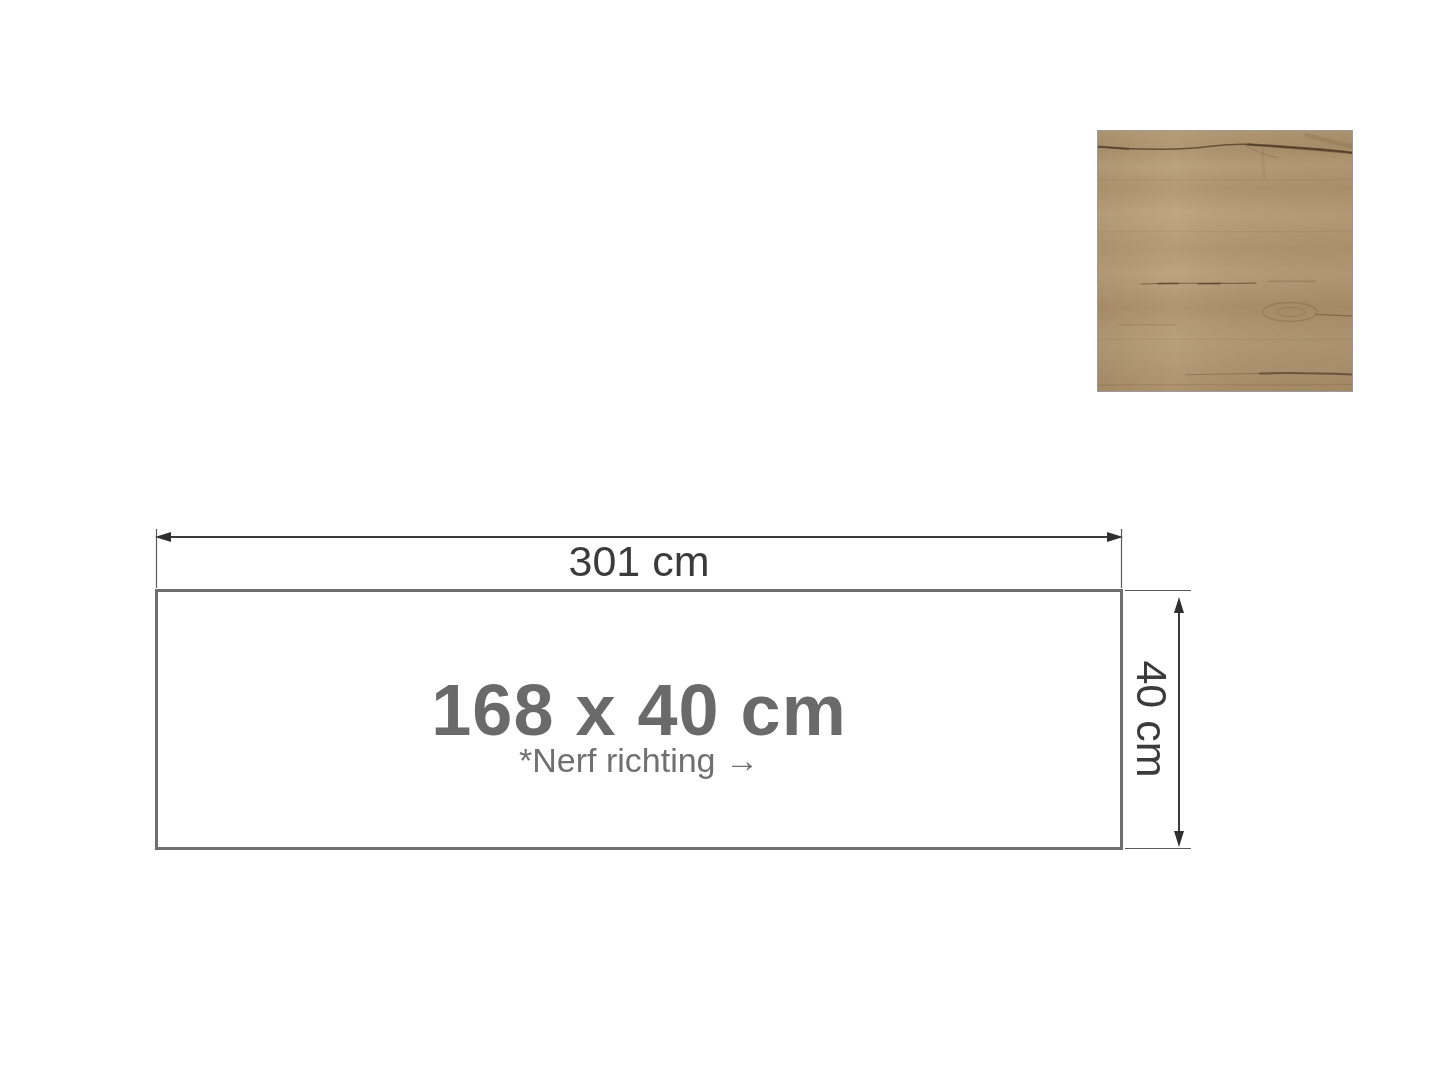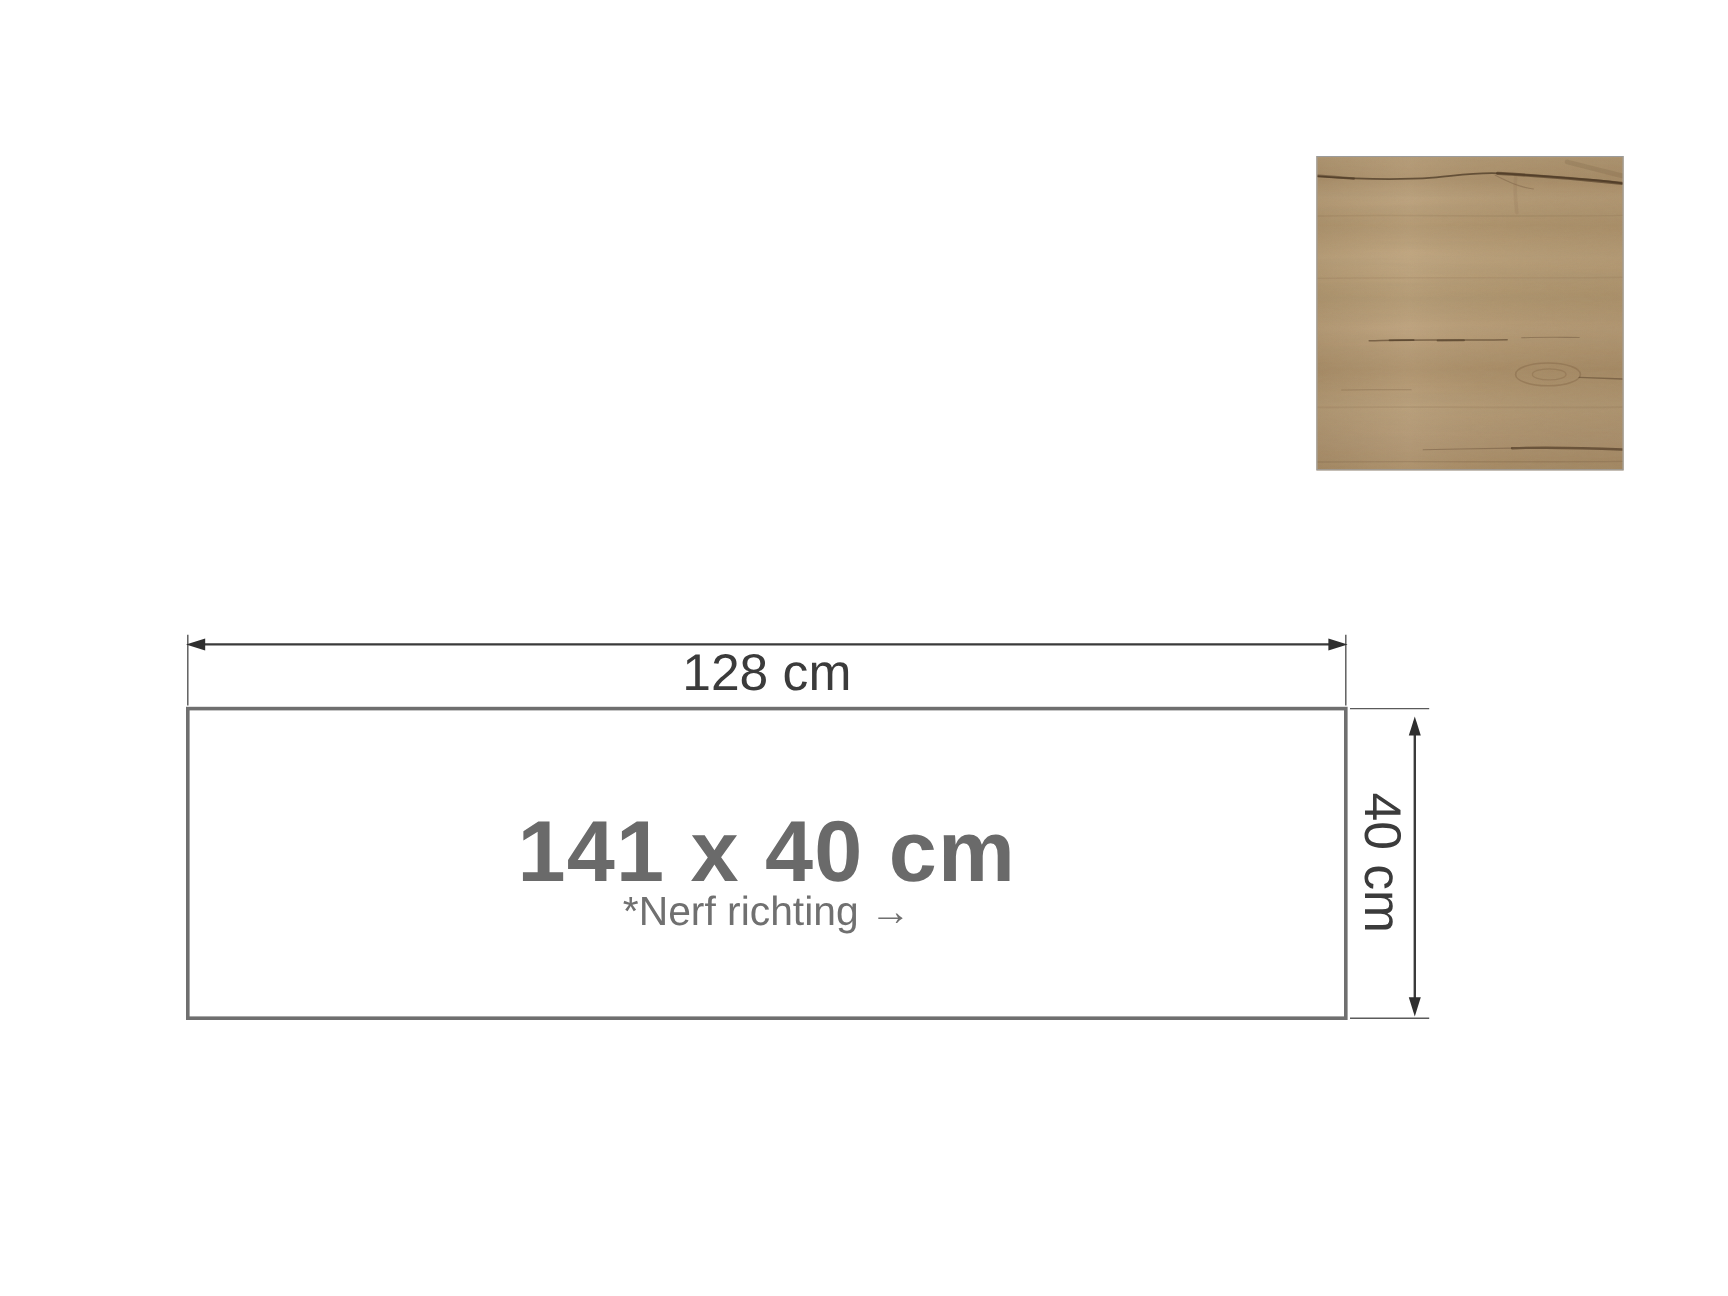--- a/index.html
+++ b/index.html
@@ -178,23 +178,23 @@
     </g>
     <g>
       <line x1="1125" y1="590.5" x2="1191" y2="590.5" stroke="#5a5a5a" stroke-width="1.2"></line>
       <line x1="1125" y1="848.5" x2="1191" y2="848.5" stroke="#5a5a5a" stroke-width="1.2"></line>
       <line x1="1179" y1="601" x2="1179" y2="843" stroke="#3a3a3a" stroke-width="2"></line>
       <polygon points="1179,597 1174,613 1184,613" fill="#2f2f2f"></polygon>
       <polygon points="1179,847 1174,831 1184,831" fill="#2f2f2f"></polygon>
     </g>
   </svg>
 
-  <div class="width-label">128 cm</div>
+  <div class="width-label">301 cm</div>
 
   <div class="height-label-anchor">
     <span>40 cm</span>
   </div>
 
-  <div class="size-label">141 x 40 cm</div>
+  <div class="size-label">168 x 40 cm</div>
 
   <div class="grain-note">*Nerf richting →</div>
 
 </div>
 
 </body></html>

